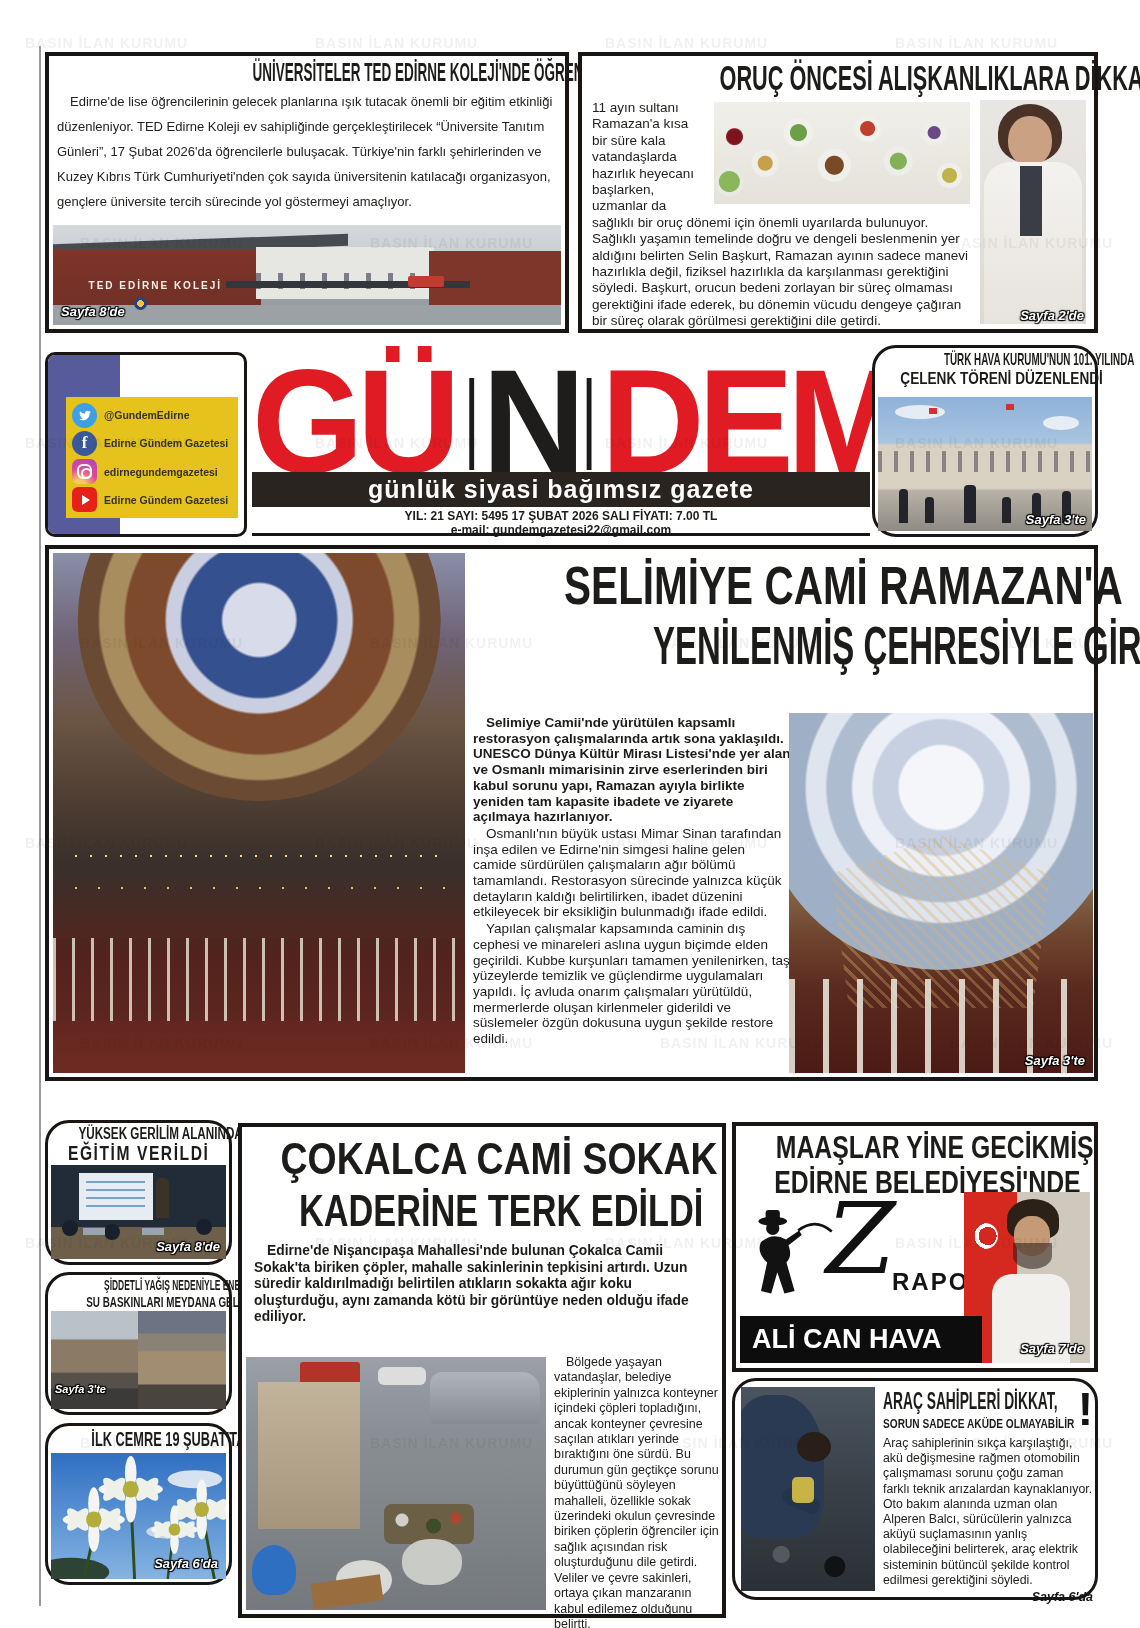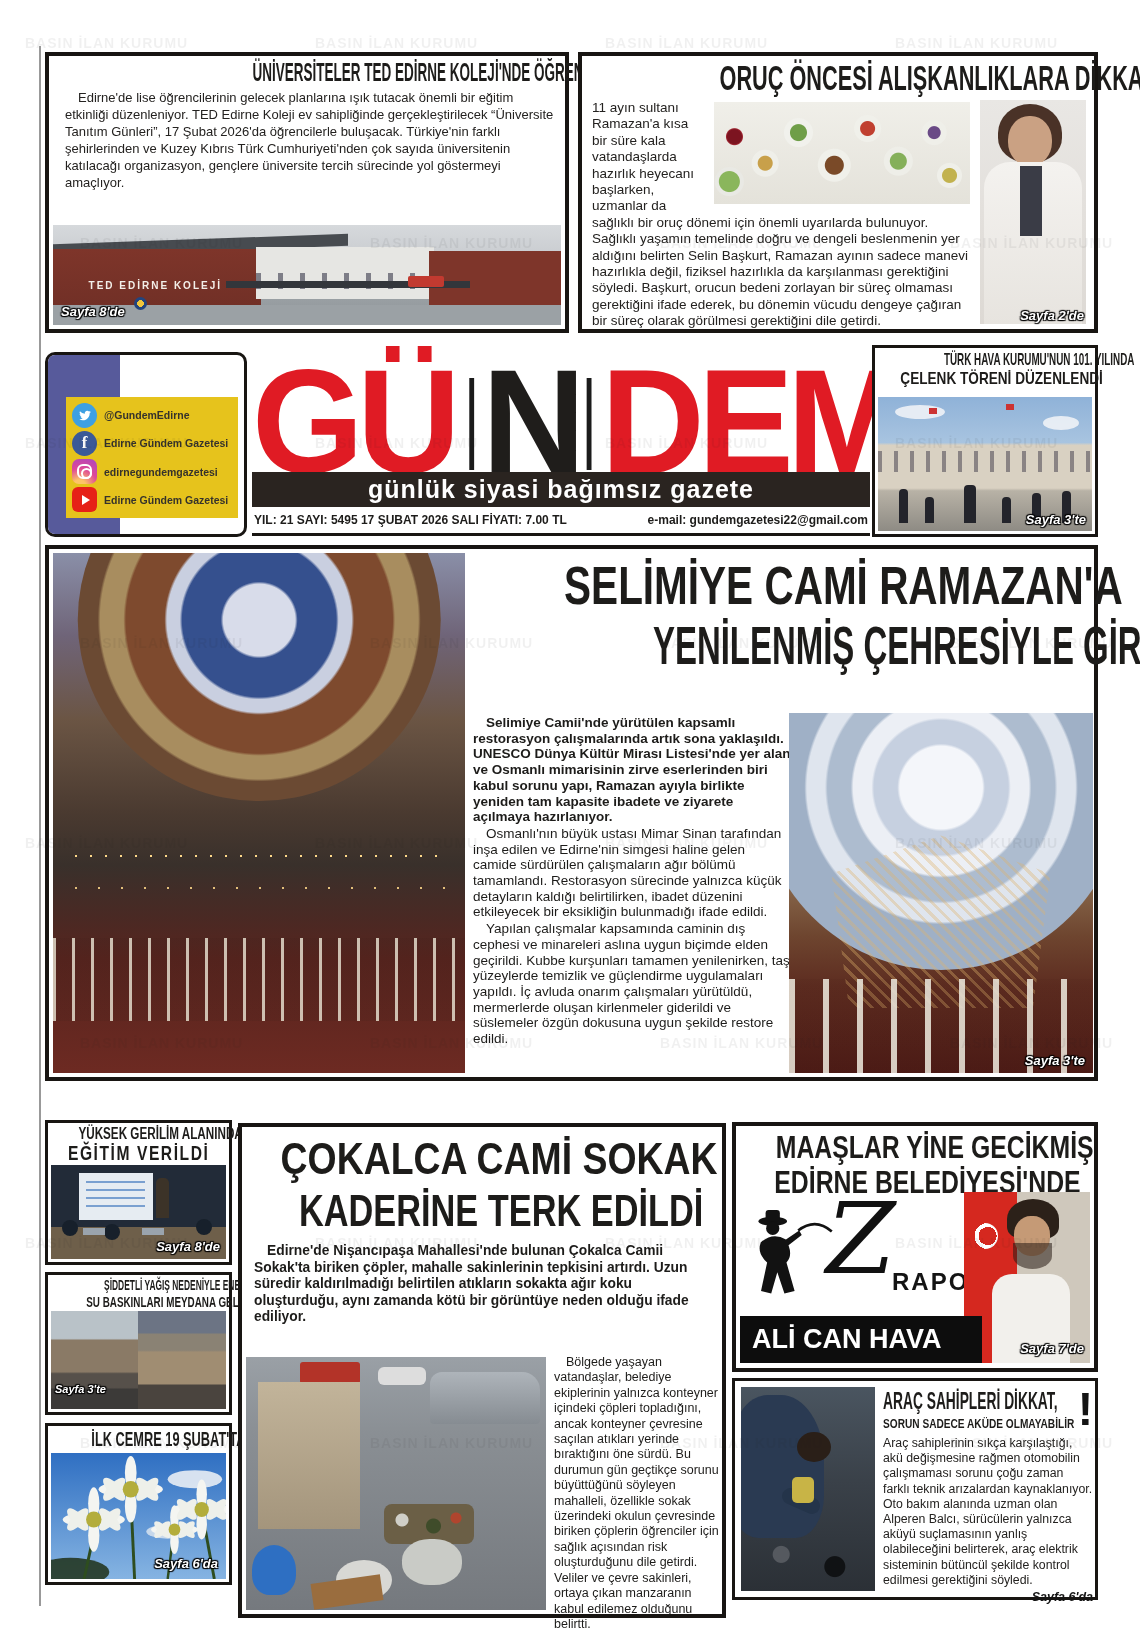--- a/index.html
+++ b/index.html
@@ -3,40 +3,40 @@
 <meta charset="utf-8">
 <style>
   * { margin:0; padding:0; box-sizing:border-box; }
   html,body { background:#9a9a9a; }
   #page { position:relative; width:1140px; height:1628px; background:#fff;
           font-family:"Liberation Sans", sans-serif; color:#1d1c1a; overflow:hidden; margin:0 auto; }
   .edge { position:absolute; left:39px; top:46px; width:2px; height:1560px; background:#555; opacity:.6; }
 
   
   .nbox { position:absolute; background:#fff; border:4px solid #181512; }
-  .nbox.thin { border-width:3px; }
+  .nbox.thin { border-width:3px;border-radius:24px; }
 
   
   .hl { text-align:center; }
   .cspan { display:inline-block; transform:scaleX(var(--sx,.8)); transform-origin:center;
            white-space:nowrap; font-weight:bold; color:#1d1c1a; }
 
   .caption { position:absolute; font-style:italic; font-weight:bold; color:#fff; font-size:13px;
              text-shadow:1px 1px 1px #000,-1px -1px 1px #000,1px -1px 1px #000,-1px 1px 1px #000; z-index:6; }
   .caption.dark { color:#141414; text-shadow:none; }
 
   .photo { position:absolute; overflow:hidden; }
   .body-txt { font-size:13px; line-height:17px; color:#242220; }
   .body-txt p { text-indent:13px; }
   .b { font-weight:bold; }
 
   
   #ted-box { left:45px; top:52px; width:524px; height:281px; }
   #ted-hl { margin-top:3px; font-size:25px; line-height:27px; }
-  #ted-body { margin:3px 8px 0 16px; font-size:13px; line-height:17px; }
+  #ted-body { margin:3px 8px 0 8px; font-size:13px; line-height:25px; }
   #ted-photo { left:4px; right:4px; bottom:4px; height:100px;
     background:linear-gradient(180deg,#d6d9dc 0%,#c9ccd0 32%,#b4b8bb 48%,#9aa0a4 72%,#8e9397 100%); }
   .ted-roof  { position:absolute; left:0; top:14px; width:58%; height:12px; background:#474b50; transform:skewY(-2deg); }
   .ted-bleft { position:absolute; left:0; top:24px; width:41%; height:78%; background:linear-gradient(180deg,#7e352a,#6d2e25); }
   .ted-bmid  { position:absolute; left:40%; top:22px; width:35%; height:52%; background:#e6e6e3;
     background-image:repeating-linear-gradient(90deg, rgba(40,40,60,.55) 0 5px, transparent 5px 22px);
     background-size:100% 16px; background-repeat:no-repeat; background-position:0 26px; }
   .ted-bright{ position:absolute; right:0; top:26px; width:26%; height:62%; background:#7e352a; }
   .ted-canopy{ position:absolute; left:34%; width:48%; top:56%; height:7px; background:#33363b; }
   .ted-ground{ position:absolute; left:0; bottom:0; width:100%; height:20%; background:#9ba1a5; }
@@ -88,21 +88,21 @@
   #logo-line { position:absolute; left:252px; top:354px; width:620px; height:116px;
     display:flex; align-items:flex-end; transform:scaleX(.97); transform-origin:left; }
   .lg { font-size:148px; line-height:96px; font-weight:bold; letter-spacing:-7px; color:#e01b24; }
   .lg-nwrap { display:flex; align-items:flex-end; gap:8px; margin:0 10px 0 16px; }
   .lg-vbar { width:5px; height:92px; background:#1b1b1b; }
   .lg-n { color:#1f1d1b; }
   #tagline-bar { position:absolute; left:252px; top:472px; width:618px; height:35px; background:#2a2420;
     color:#fff; font-weight:bold; font-size:25px; text-align:center; line-height:34px; letter-spacing:1px; }
   #issue-row { position:absolute; left:252px; top:509px; width:618px; height:27px; display:flex;
     justify-content:space-between; align-items:center; border-bottom:3px solid #181512;
-    font-size:12px; font-weight:bold; padding:0 2px 3px 2px; }
+    font-size:12px; font-weight:bold; padding:0 2px 3px 2px;flex-direction:column; }
 
   
   #thk-box { left:872px; top:345px; width:226px; height:192px; }
   #thk-hl { margin-top:2px; font-size:17px; line-height:19px; }
   #thk-photo { left:3px; right:3px; bottom:3px; height:134px;
     background:linear-gradient(180deg,#8fb2d8 0%,#a8c4e0 34%,#d9d1c2 36% 68%,#b8b2a6 70%,#8e8b84 100%); }
   .thk-windows { position:absolute; left:0; top:40%; width:100%; height:16%;
     background:repeating-linear-gradient(90deg, rgba(60,55,70,.5) 0 4px, transparent 4px 16px); }
   .thk-cloud { position:absolute; width:50px; height:14px; border-radius:50%; background:#eef2f6; opacity:.9; }
   .thk-person { position:absolute; bottom:6%; width:9px; height:26px; border-radius:4px 4px 0 0; background:#23242b; }

